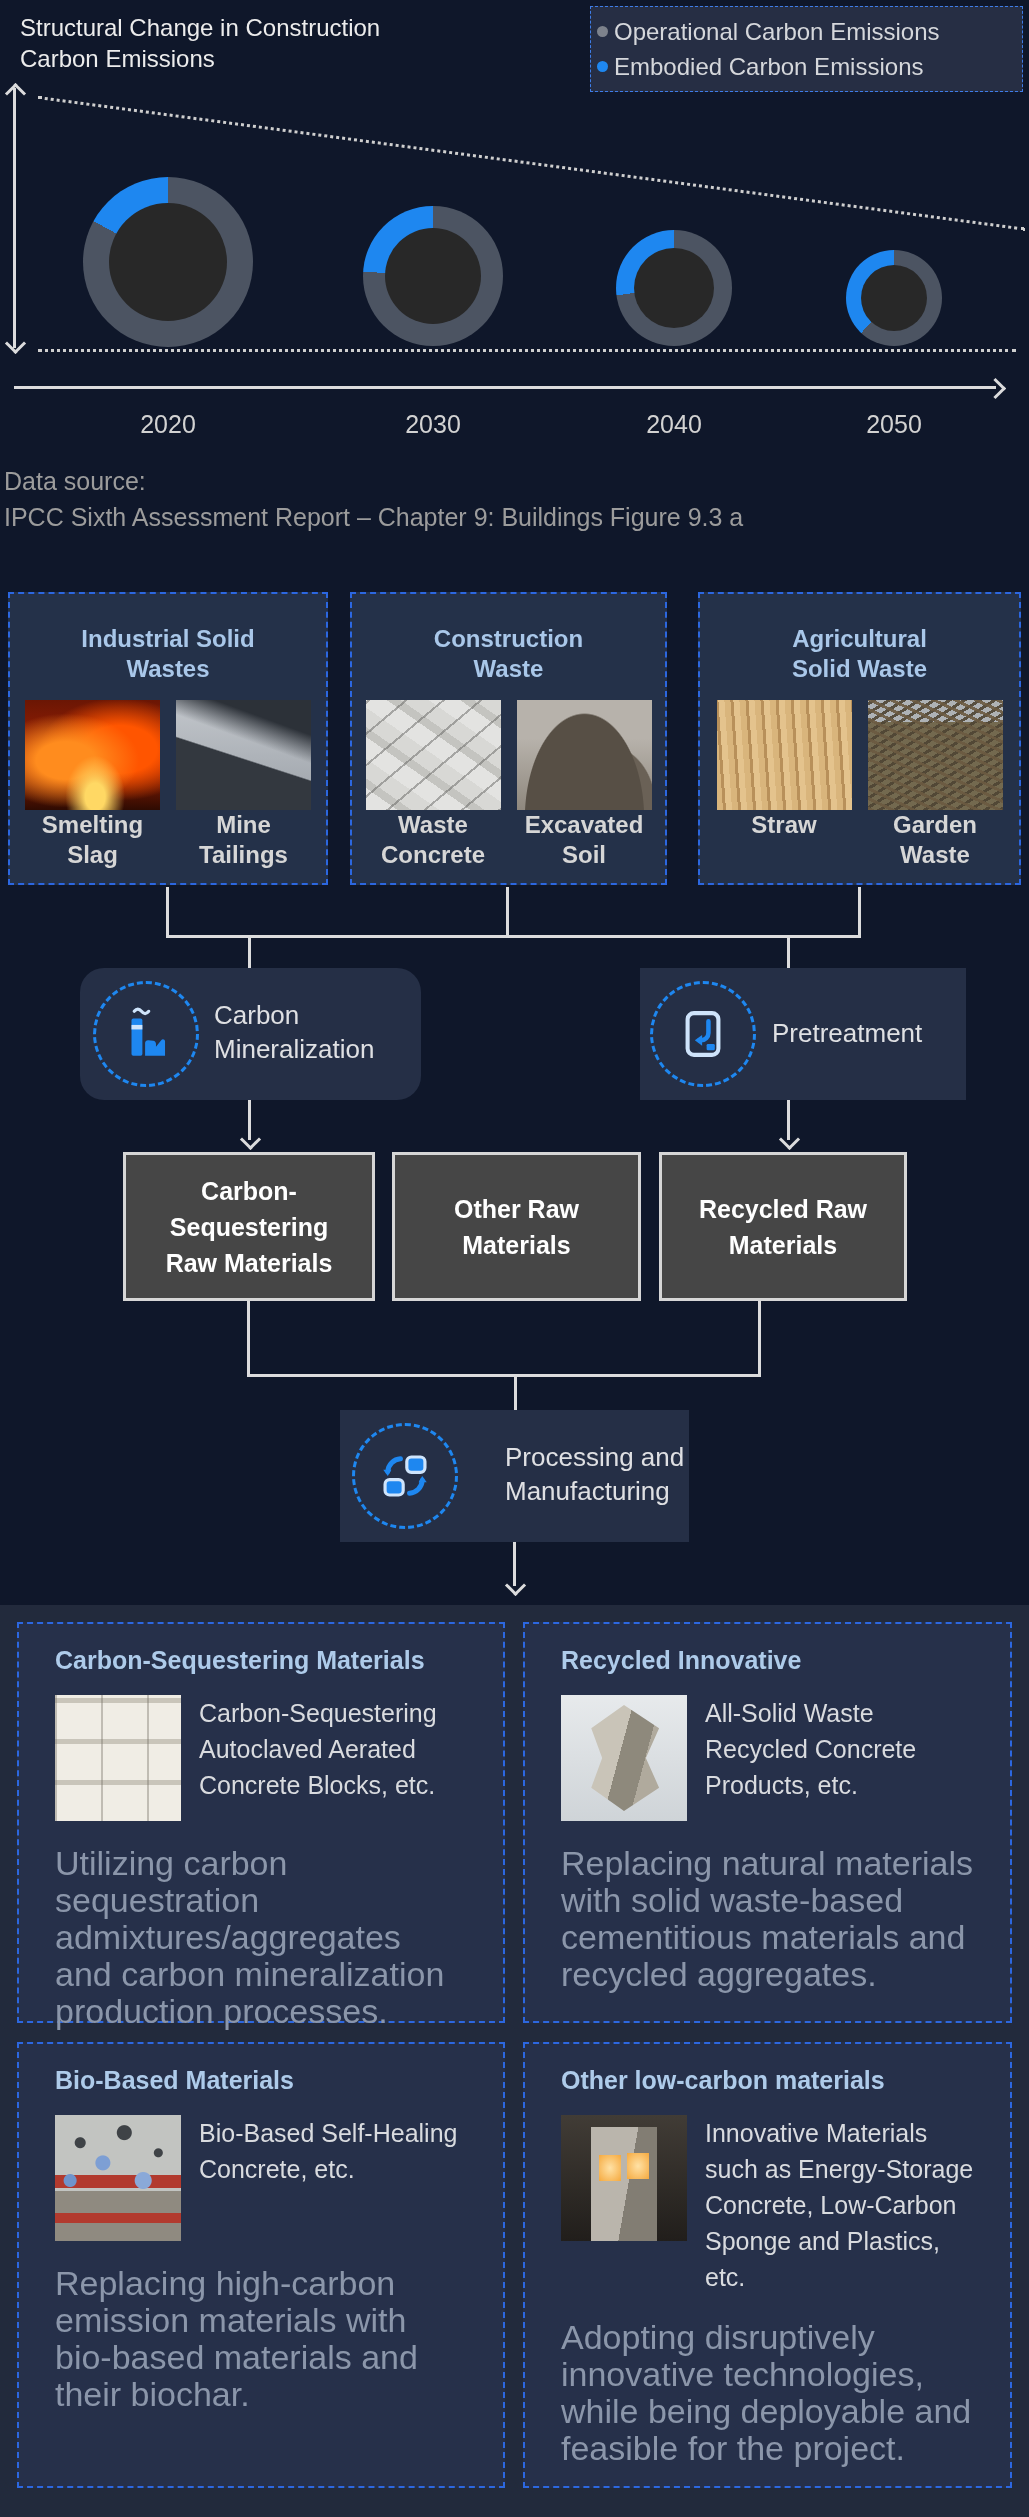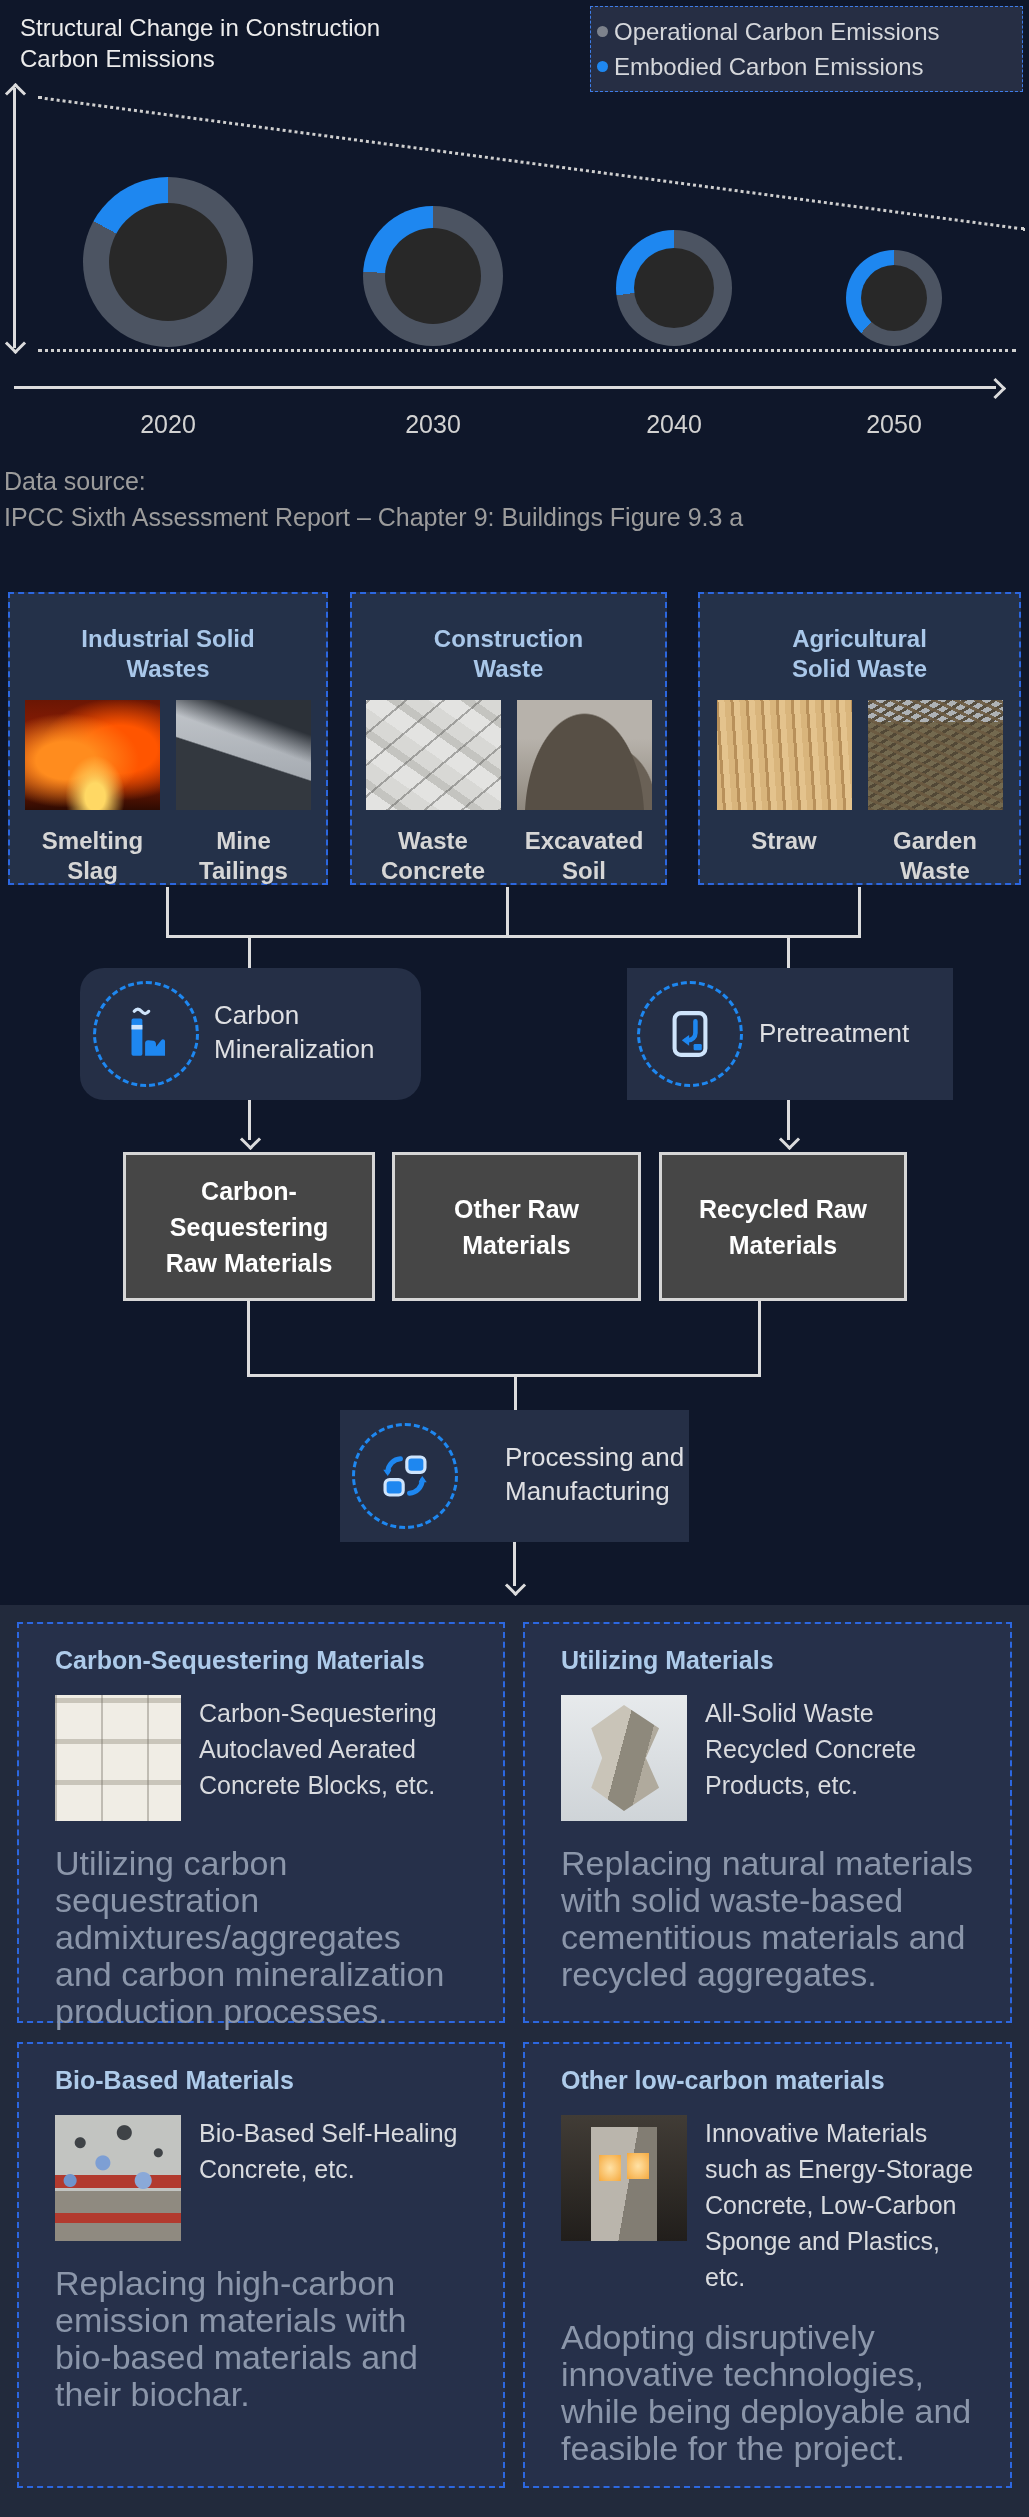--- a/index.html
+++ b/index.html
@@ -26,21 +26,21 @@
   .y0{left:168px;} .y1{left:433px;} .y2{left:674px;} .y3{left:894px;}
   .datasource{position:absolute;left:4px;top:463px;width:1000px;color:#9c9c9c;font-size:25px;line-height:36px;}
   
   .wcard{position:absolute;top:592px;height:293px;background:#243149;border:2px dashed #2c67e0;
          box-sizing:border-box;padding-top:14px;}
   .wc0{left:8px;width:320px;} .wc1{left:350px;width:317px;} .wc2{left:698px;width:323px;}
   .wcard-title{margin:16px auto;width:190px;text-align:center;color:#a9c7e9;font-weight:bold;
                font-size:24px;line-height:30px;}
   .wcard-imgs{display:flex;justify-content:center;gap:16px;margin-top:14px;}
   .wimg{width:135px;height:110px;position:relative;overflow:hidden;}
-  .wcard-labels{display:flex;justify-content:center;gap:16px;margin-top:16px;}
+  .wcard-labels{display:flex;justify-content:center;gap:16px;margin-top:0;}
   .wcard-labels span{display:block;width:135px;text-align:center;color:#d6d6d6;font-weight:bold;
                      font-size:24px;line-height:30px;}
   
   .nbox{position:absolute;background:#252f46;}
   .ncircle{position:absolute;width:106px;height:106px;border:3px dashed #1e87f0;border-radius:50%;
            box-sizing:border-box;display:flex;align-items:center;justify-content:center;}
   .ntext{position:absolute;color:#dfe0e3;font-size:26px;line-height:34px;}
   .gbox{position:absolute;top:1152px;height:149px;background:#464646;border:3px solid #d6d6d6;
         box-sizing:border-box;display:flex;align-items:center;justify-content:center;text-align:center;
         color:#ffffff;font-weight:bold;font-size:25px;line-height:36px;}
@@ -201,21 +201,21 @@
       <svg class="icon-svg" viewBox="0 0 64 64">
         <path d="M19 7 q4 -5 8 0 q4 5 8 0" fill="none" stroke="#cfe4fb" stroke-width="3.5" stroke-linecap="round"></path>
         <rect x="16" y="15" width="12" height="41" rx="2" fill="#1e87f0"></rect>
         <rect x="16" y="22" width="12" height="5" fill="#cfe4fb"></rect>
         <path d="M31 56 V42 c0-2 1.6-3.4 3.6-3.2 l5.4 .6 c1.6 .2 3 1.6 3 3.3 V46 l6-7.5 c1.3-1.6 4-.7 4 1.4 V56 Z" fill="#1e87f0"></path>
       </svg>
     </div>
     <div class="ntext" style="left:134px;top:30px;width:200px;">Carbon Mineralization</div>
   </div>
 
-  <div class="nbox" style="left:627px;top:968px;width:326px;height:132px;">
+  <div class="nbox" style="left:640px;top:968px;width:326px;height:132px;">
     <div class="ncircle" style="left:10px;top:13px;">
       <svg class="icon-svg" viewBox="0 0 64 64">
         <rect x="15" y="9" width="34" height="46" rx="7" fill="none" stroke="#cfe4fb" stroke-width="4.5"></rect>
         <path d="M38 18 v13 a8 8 0 0 1 -8 8 h-2" fill="none" stroke="#1e87f0" stroke-width="5" stroke-linecap="round"></path>
         <path d="M31 33 l-8 6 8 6 z" fill="#1e87f0"></path>
         <rect x="36" y="43" width="9" height="7" rx="1.5" fill="#1e87f0"></rect>
       </svg>
     </div>
     <div class="ntext" style="left:132px;top:48px;width:190px;">Pretreatment</div>
   </div>
@@ -262,21 +262,21 @@
     <div class="mcard mc0">
       <div class="mcard-title">Carbon-Sequestering Materials</div>
       <div class="mcard-media">
         <div class="mimg img-aac"></div>
         <div class="mcard-item">Carbon-Sequestering Autoclaved Aerated Concrete Blocks, etc.</div>
       </div>
       <div class="mcard-desc">Utilizing carbon sequestration admixtures/aggregates and carbon mineralization production processes.</div>
     </div>
 
     <div class="mcard mc1">
-      <div class="mcard-title">Utilizing Materials</div>
+      <div class="mcard-title">Recycled Innovative</div>
       <div class="mcard-media">
         <div class="mimg img-recycled">
           <div class="vase"></div>
         </div>
         <div class="mcard-item">All-Solid Waste Recycled Concrete Products, etc.</div>
       </div>
       <div class="mcard-desc">Replacing natural materials with solid waste-based cementitious materials and recycled aggregates.</div>
     </div>
 
     <div class="mcard mc2">

